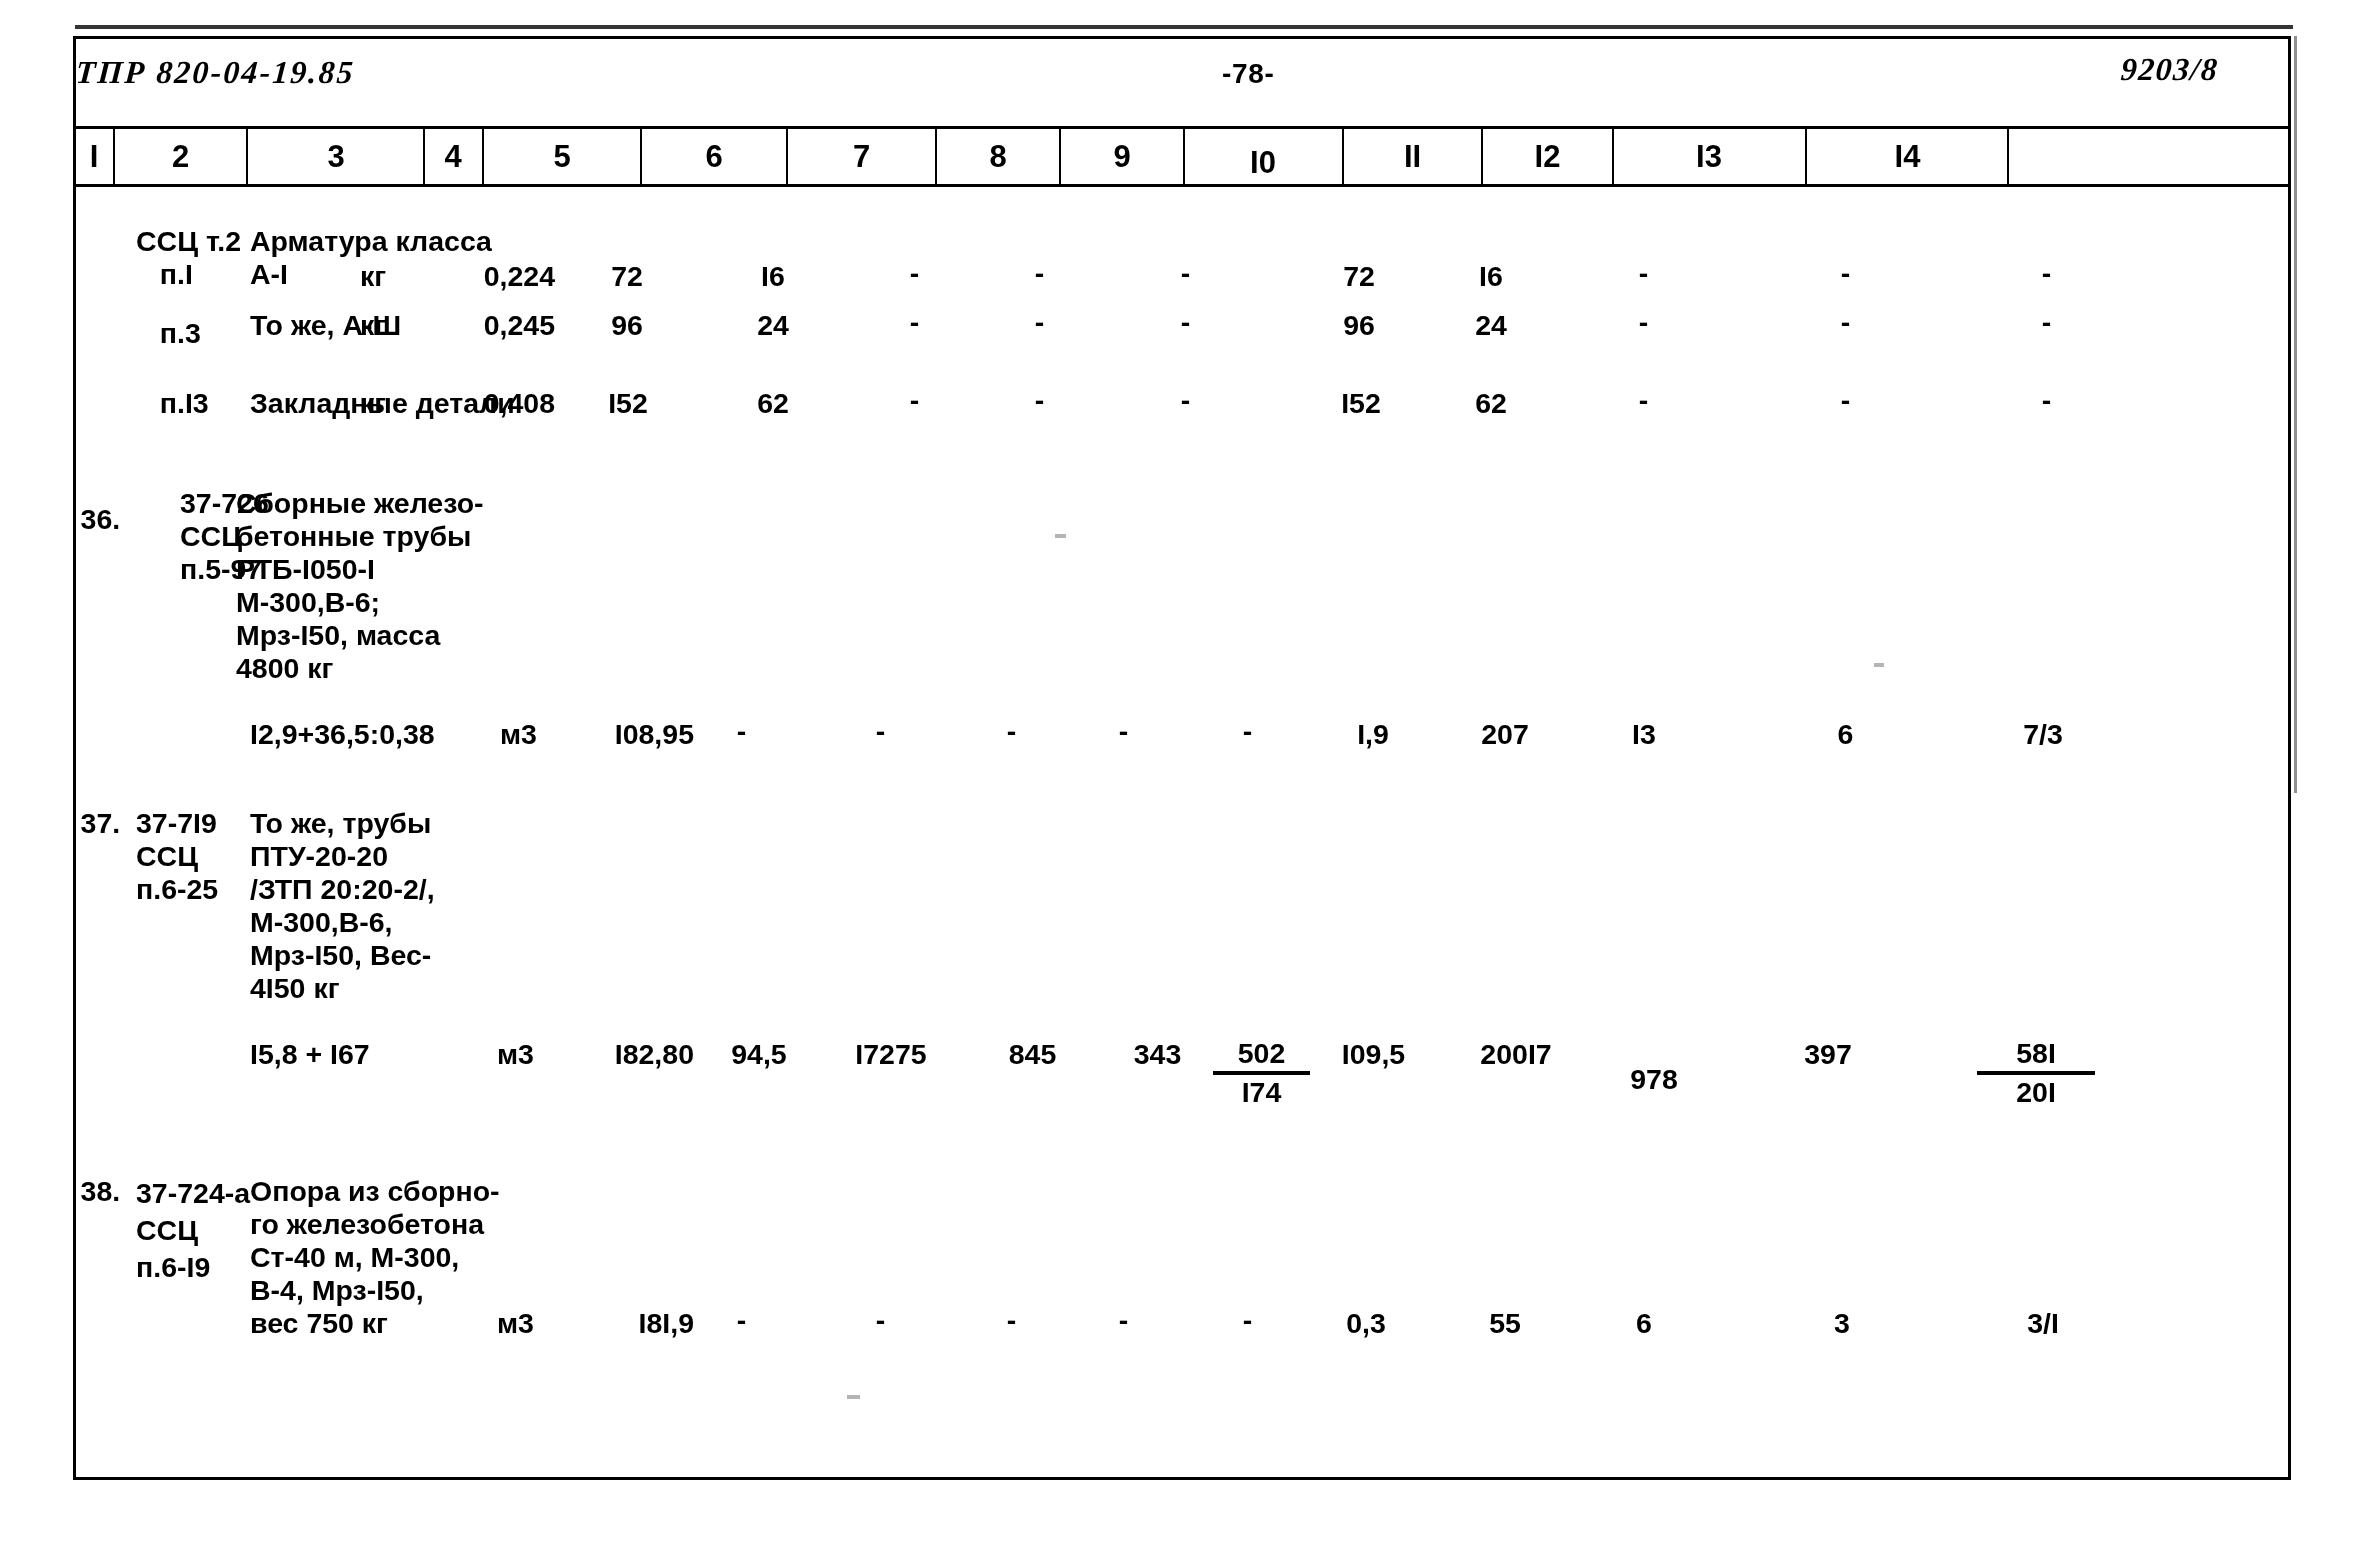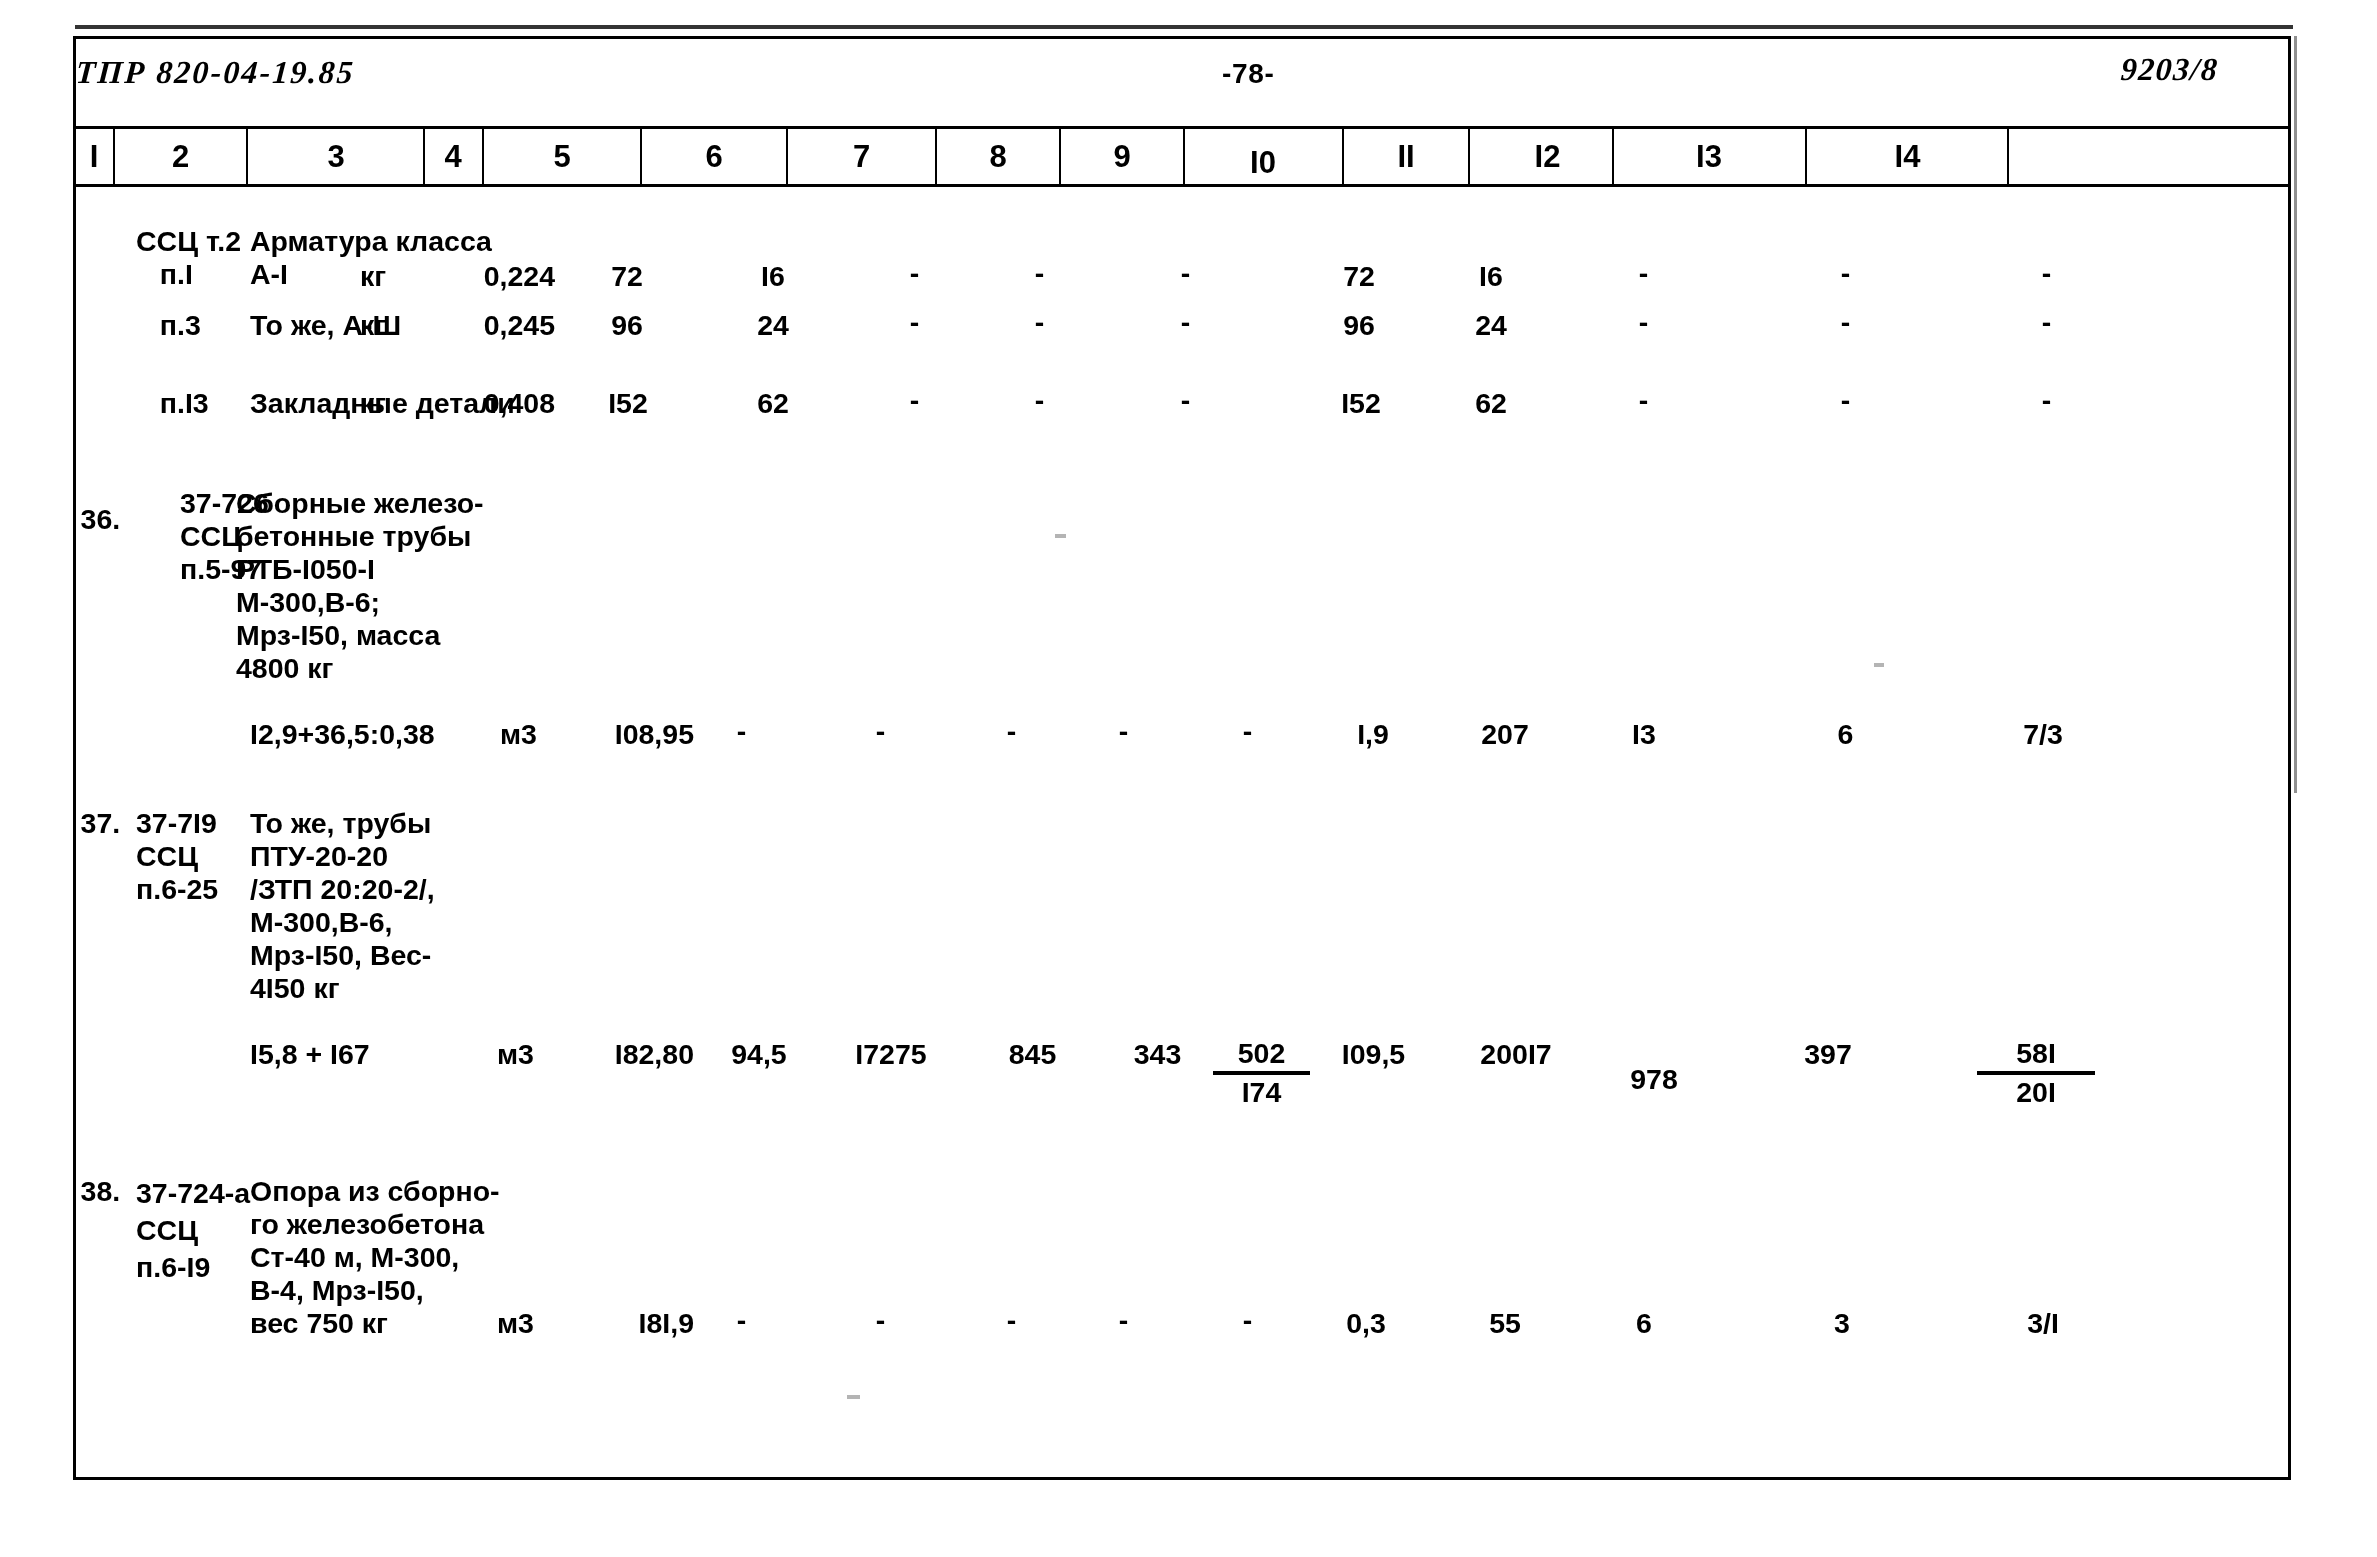--- a/index.html
+++ b/index.html
@@ -163,21 +163,21 @@
     <div class="cell" style="left:0px;    width:40px;">I</div>
     <div class="cell" style="left:40px;   width:133px;">2</div>
     <div class="cell" style="left:174px;  width:176px;">3</div>
     <div class="cell" style="left:349px;  width:60px;">4</div>
     <div class="cell" style="left:409px;  width:158px;">5</div>
     <div class="cell" style="left:567px;  width:146px;">6</div>
     <div class="cell" style="left:713px; width:149px;">7</div>
     <div class="cell" style="left:862px; width:124px;">8</div>
     <div class="cell" style="left:986px; width:124px;">9</div>
     <div class="cell low" style="left:1109px; width:160px;">I0</div>
-    <div class="cell" style="left:1269px; width:126px;">II</div>
+    <div class="cell" style="left:1269px; width:139px;">II</div>
     <div class="cell" style="left:1408px; width:131px;">I2</div>
     <div class="cell" style="left:1538px; width:194px;">I3</div>
     <div class="cell" style="left:1733px; width:201px;">I4</div>
   </div>
 
   <div class="body">
 
     <div class="row" style="top:36px;">
       <div class="c" style="left:61px;  top:0px;   line-height:33px;">ССЦ т.2
    п.I</div>
@@ -191,21 +191,21 @@
       <div class="c center dash" style="left:923px; top:32px; width:83px;">-</div>
       <div class="c center dash" style="left:1062px; top:32px; width:97px;">-</div>
       <div class="c center" style="left:1232px; top:35px; width:104px;">72</div>
       <div class="c center" style="left:1364px; top:35px; width:104px;">I6</div>
       <div class="c center dash" style="left:1513px; top:32px; width:111px;">-</div>
       <div class="c center dash" style="left:1715px; top:32px; width:111px;">-</div>
       <div class="c center dash" style="left:1916px; top:32px; width:111px;">-</div>
     </div>
 
     <div class="row" style="top:120px;">
-      <div class="c" style="left:61px;  top:0px;">   п.3</div>
+      <div class="c" style="left:61px;  top:8px;">   п.3</div>
       <div class="desc" style="left:175px; top:0px;">То же, А-Ш</div>
       <div class="c" style="left:285px; top:0px;">кг</div>
       <div class="c right" style="left:347px; top:0px; width:133px;">0,245</div>
       <div class="c center" style="left:500px; top:0px; width:104px;">96</div>
       <div class="c center" style="left:646px; top:0px; width:104px;">24</div>
       <div class="c center dash" style="left:798px; top:-2.8px; width:83px;">-</div>
       <div class="c center dash" style="left:923px; top:-2.8px; width:83px;">-</div>
       <div class="c center dash" style="left:1062px; top:-2.8px; width:97px;">-</div>
       <div class="c center" style="left:1232px; top:0px; width:104px;">96</div>
       <div class="c center" style="left:1364px; top:0px; width:104px;">24</div>

